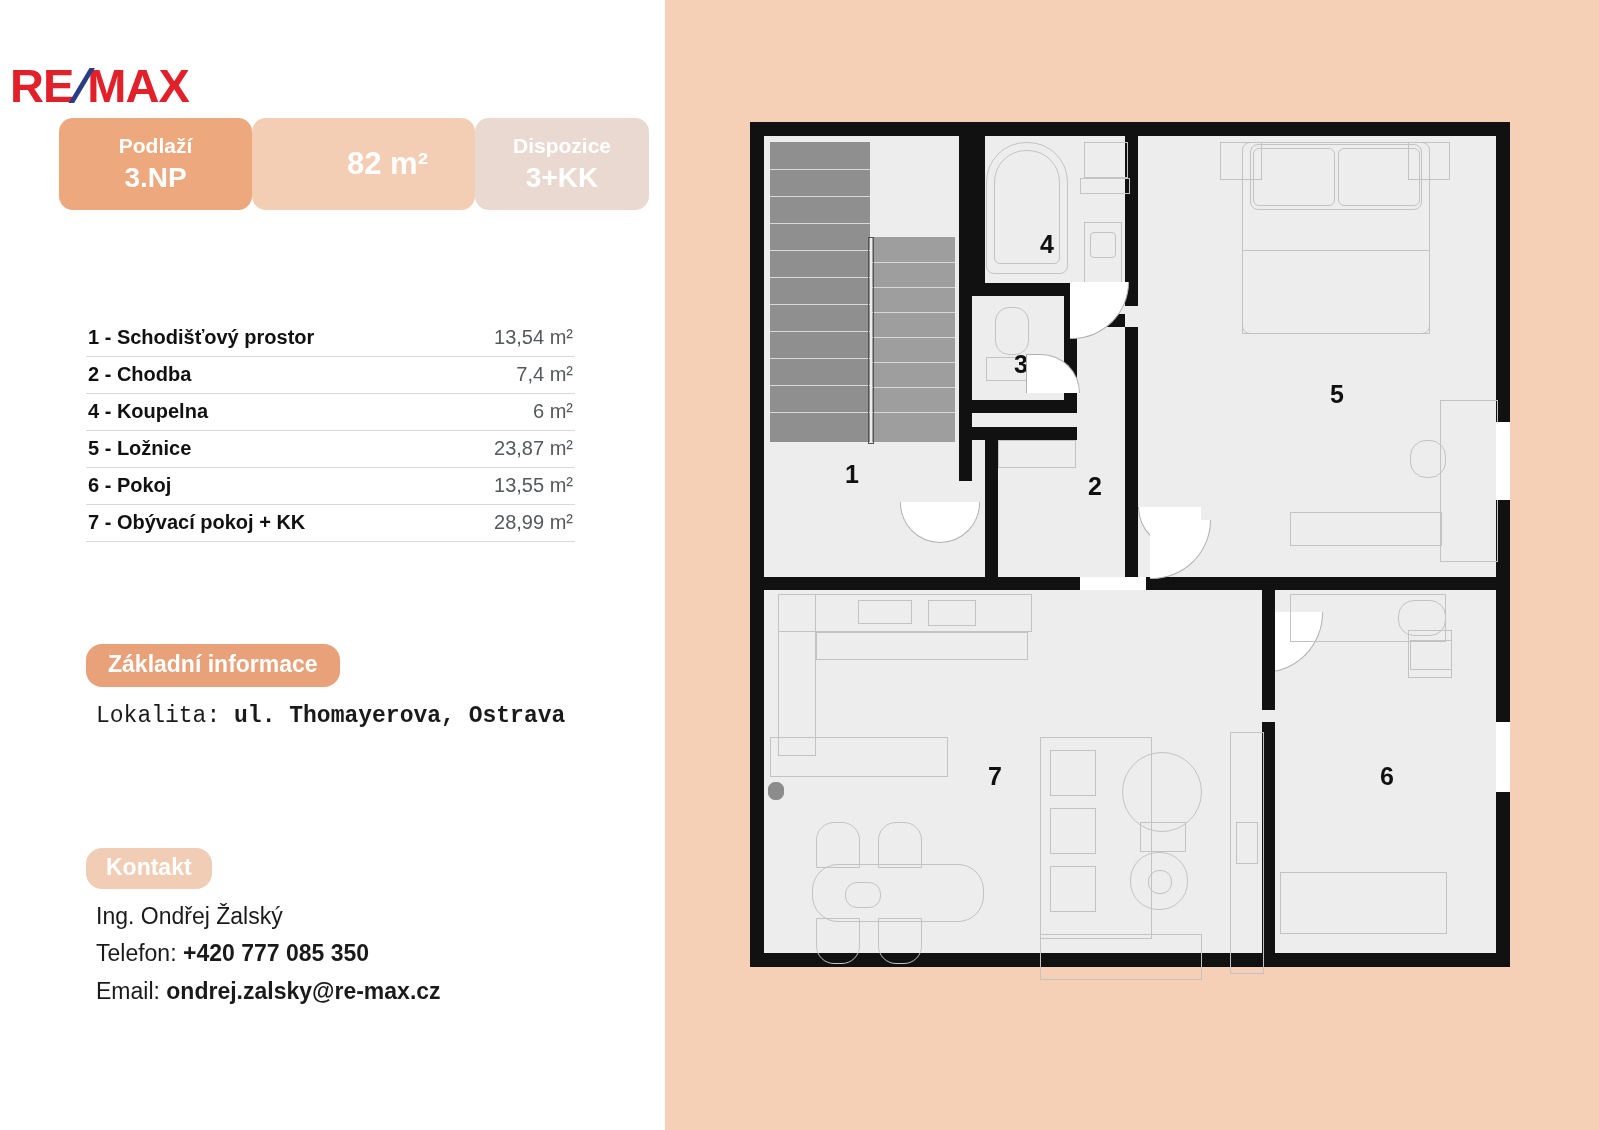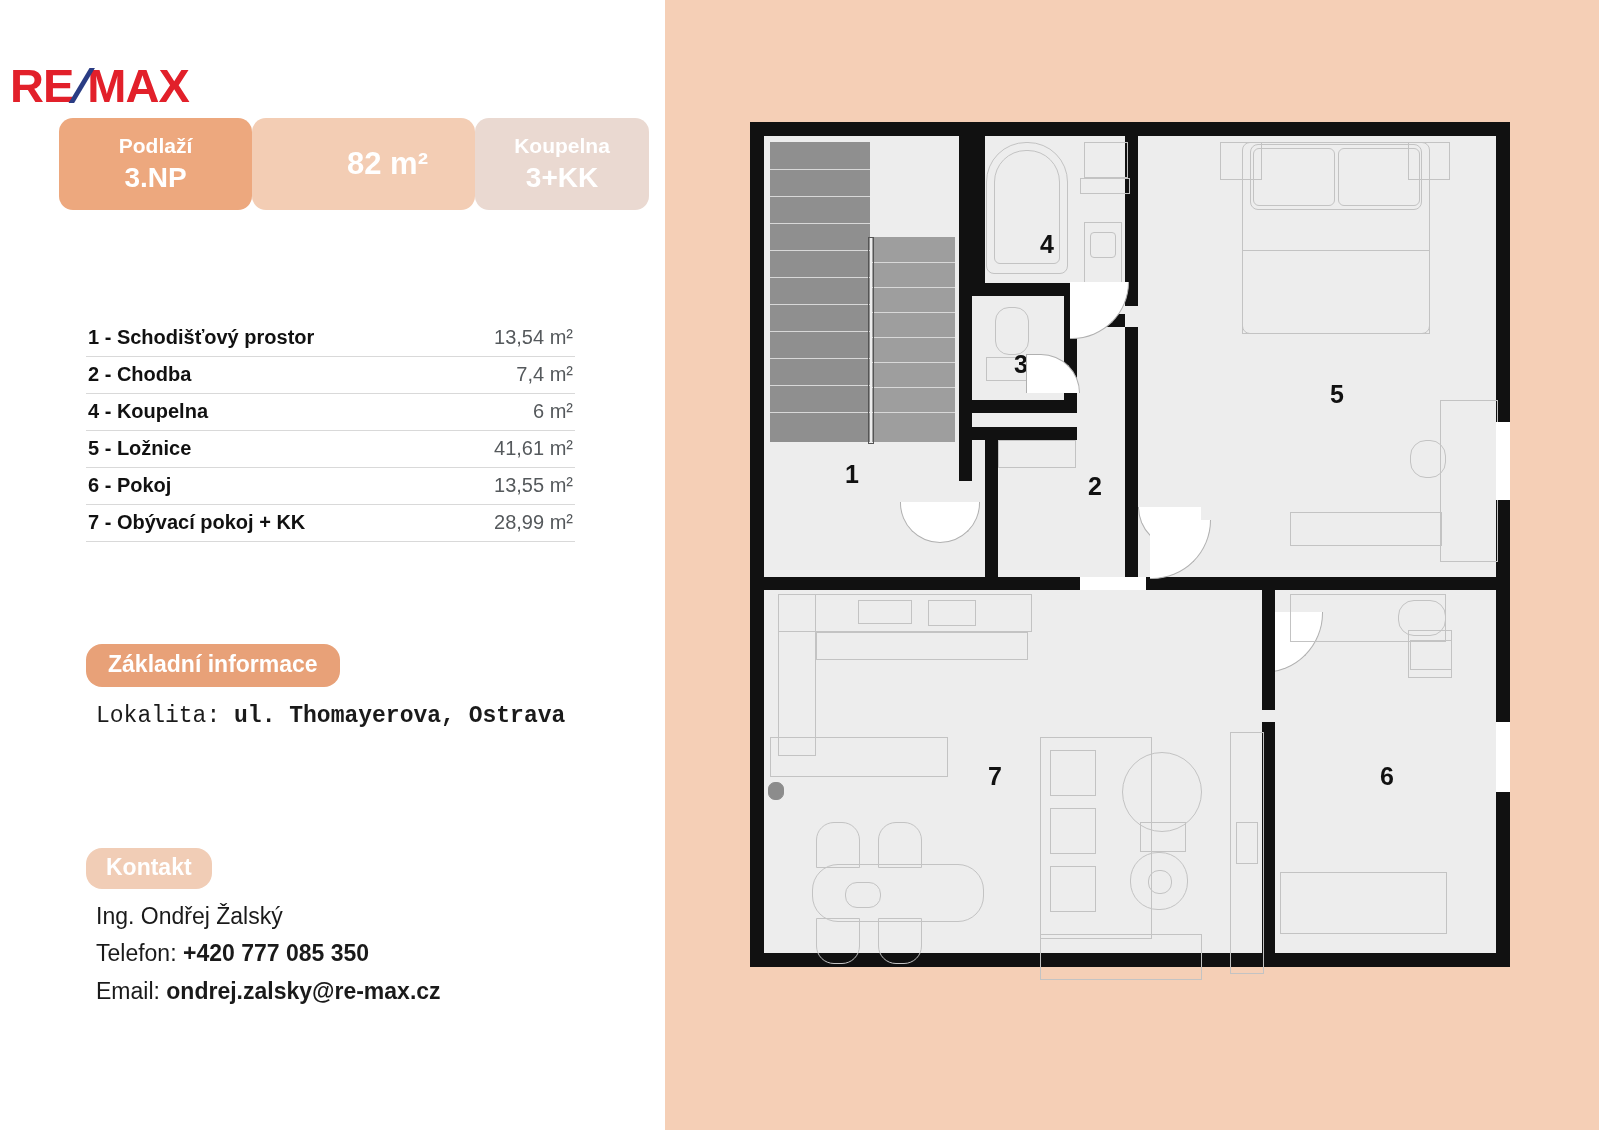--- a/index.html
+++ b/index.html
@@ -234,41 +234,41 @@
 
     <div class="badges">
       <div class="badge badge-1">
         <div class="b-top">Podlaží</div>
         <div class="b-bot">3.NP</div>
       </div>
       <div class="badge badge-2">
         <div class="b-single">82 m²</div>
       </div>
       <div class="badge badge-3">
-        <div class="b-top">Koupelna</div>
+        <div class="b-top">Dispozice</div>
         <div class="b-bot">3+KK</div>
       </div>
     </div>
 
     <div class="rooms">
       <div class="room-row">
         <span class="room-name">1 - Schodišťový prostor</span>
         <span class="room-area">13,54 m²</span>
       </div>
       <div class="room-row">
         <span class="room-name">2 - Chodba</span>
         <span class="room-area">7,4 m²</span>
       </div>
       <div class="room-row">
         <span class="room-name">4 - Koupelna</span>
         <span class="room-area">6 m²</span>
       </div>
       <div class="room-row">
         <span class="room-name">5 - Ložnice</span>
-        <span class="room-area">41,61 m²</span>
+        <span class="room-area">23,87 m²</span>
       </div>
       <div class="room-row">
         <span class="room-name">6 - Pokoj</span>
         <span class="room-area">13,55 m²</span>
       </div>
       <div class="room-row">
         <span class="room-name">7 - Obývací pokoj + KK</span>
         <span class="room-area">28,99 m²</span>
       </div>
     </div>

